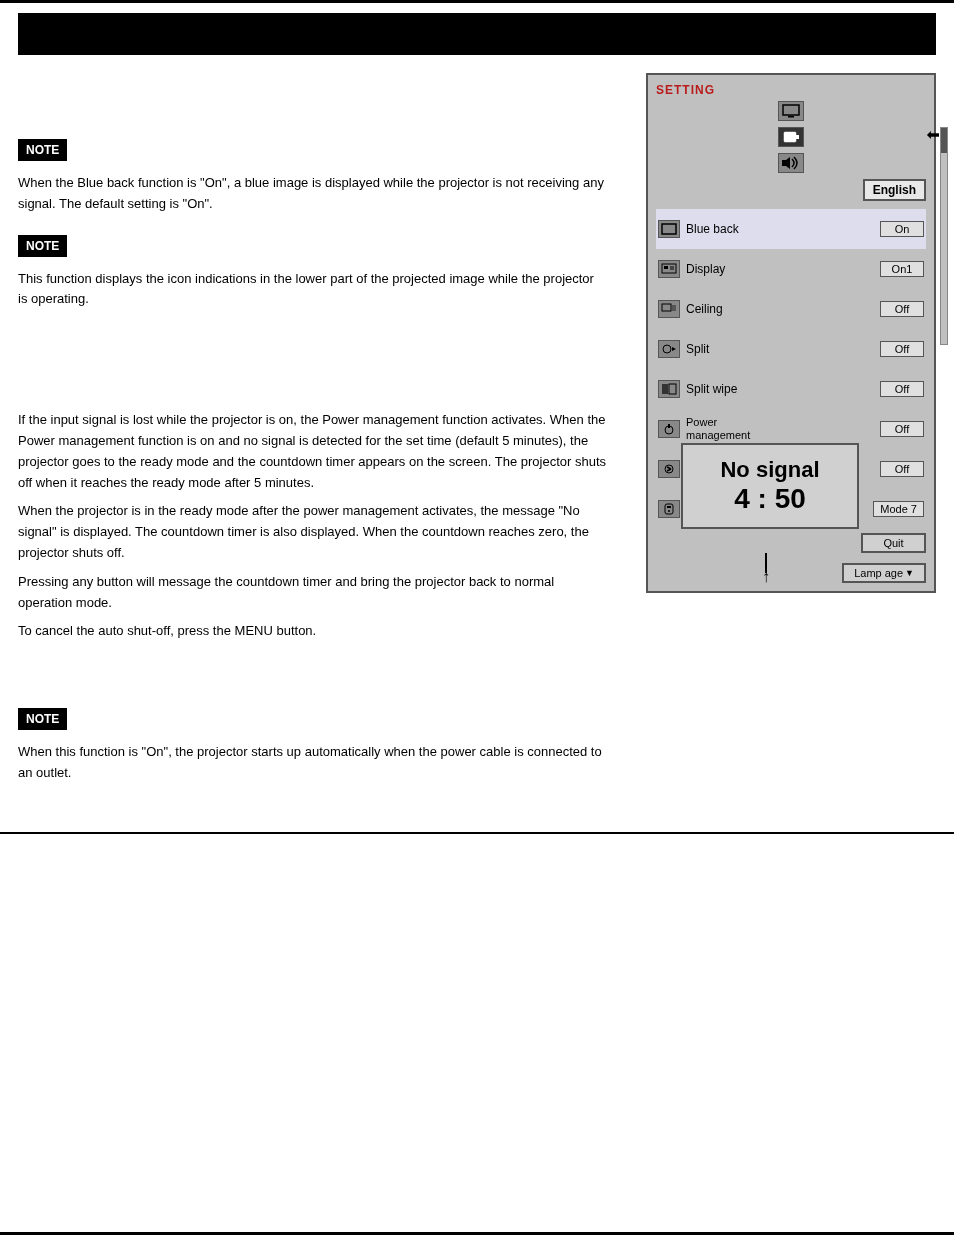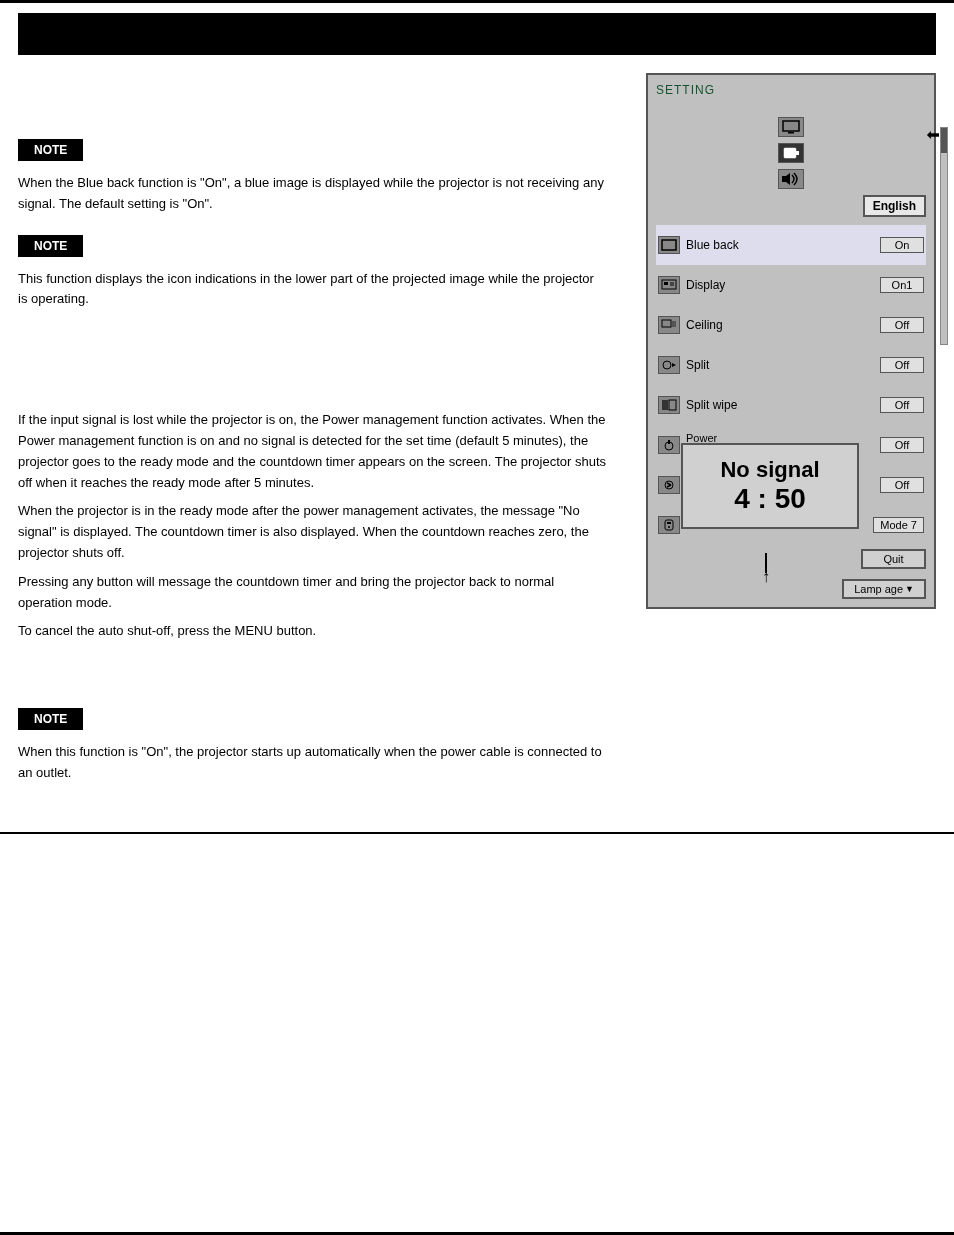--- a/index.html
+++ b/index.html
@@ -56,42 +56,42 @@
       width: 310px;
       flex-shrink: 0;
       position: relative;
     }
 
     
     .label-box {
       background: #000;
       color: #fff;
       display: inline-block;
-      padding: 2px 16px;
+      padding: 2px 8px;
       font-size: 12px;
       font-weight: bold;
       margin: 6px 0 4px 0;
     }
 
     
     .setting-panel {
       background: #c0c0c0;
       border: 2px solid #555;
       width: 290px;
       padding: 8px;
       position: absolute;
       top: 0;
       left: 20px;
     }
 
     .setting-title {
       font-size: 12px;
-      font-weight: normal;
-      color: #14532d;
-      margin-bottom: 20px;
+      font-weight: bold;
+      color: #b91c1c;
+      margin-bottom: 4px;
       letter-spacing: 1px;
     }
 
     .setting-top-row {
       display: flex;
       align-items: center;
       margin-bottom: 8px;
       gap: 6px;
       flex-direction: column;
     }

